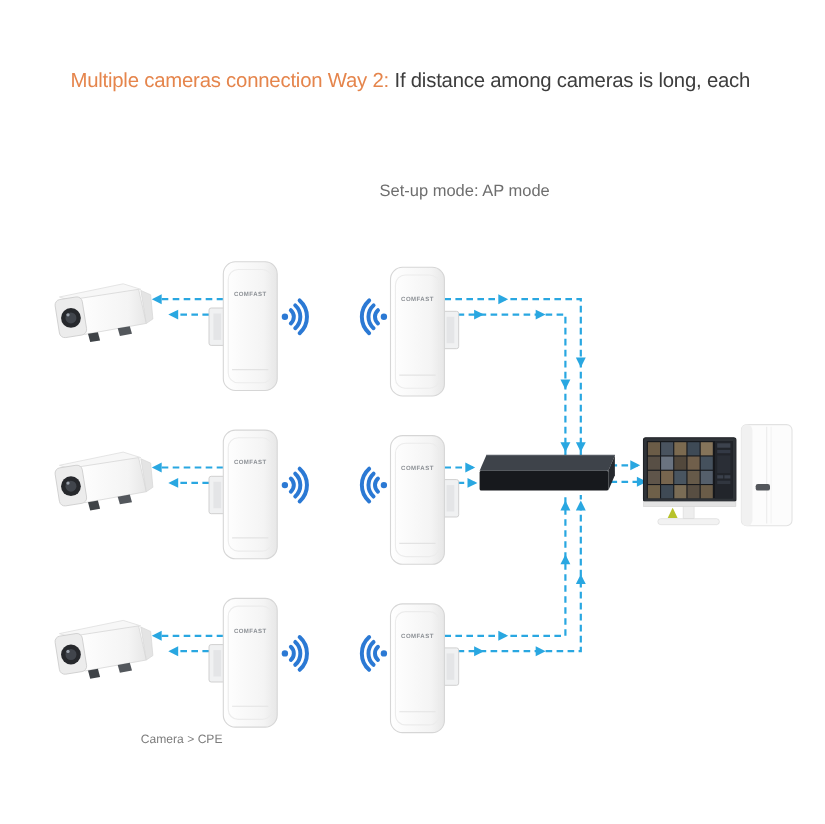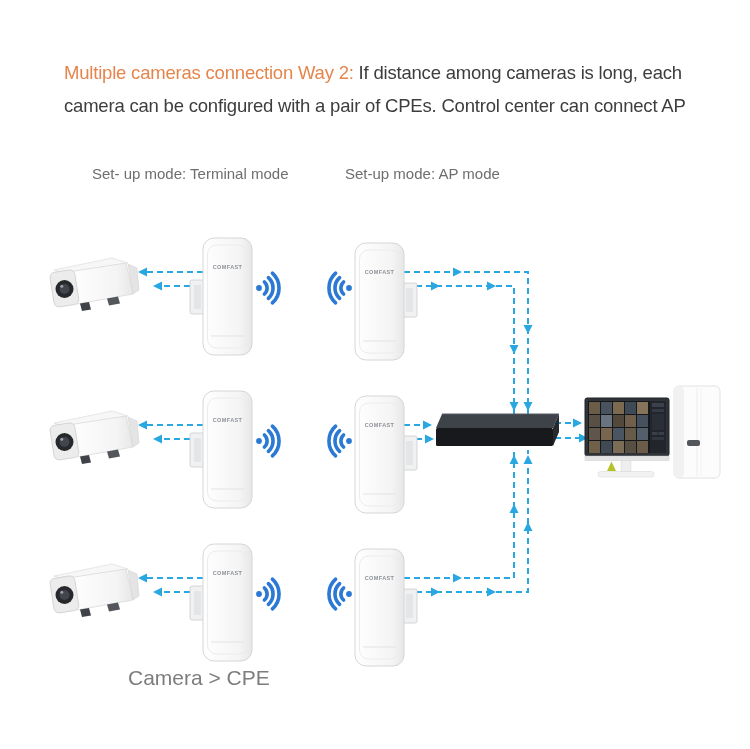--- a/index.html
+++ b/index.html
@@ -6,40 +6,39 @@
   .page{position:relative;width:750px;height:709px;background:#ffffff;overflow:hidden;
         font-family:"Liberation Sans",sans-serif;}
   .header{position:absolute;left:64px;top:56px;width:680px;
           font-size:18.5px;line-height:33px;letter-spacing:-0.2px;
           color:var(--body-text,#3d3d3d);white-space:nowrap;}
   .hl{color:var(--highlight-orange,#e5854c);}
   .setup-label{position:absolute;top:165px;font-size:15px;white-space:nowrap;
                color:var(--label-gray,#6e6e6e);}
   .setup-label.terminal{left:92px;}
   .setup-label.ap{left:345px;}
-  .flow-label{position:absolute;top:666px;font-size:21px;white-space:nowrap;
+  .flow-label{position:absolute;top:666px;font-size:11px;white-space:nowrap;
               color:var(--flow-label-gray,#7d7d7d);}
   .flow-label.left{left:128px;}
   .flow-label.right{left:336px;}
   .diagram{position:absolute;left:0;top:0;}
   .conn{stroke:var(--connection-blue,#29a7e1);stroke-width:2;fill:none;stroke-dasharray:6 4;}
   .ah{fill:var(--connection-blue,#29a7e1);}
   .wifi-arc{stroke:var(--wifi-blue,#2b79d4);stroke-width:3.6;fill:none;stroke-linecap:round;}
   .wifi-dot{fill:var(--wifi-blue,#2b79d4);}
   .brand{font-family:"Liberation Sans",sans-serif;font-size:5.5px;font-weight:bold;
          fill:#8d9196;letter-spacing:.4px;text-anchor:middle;}
 </style>
 </head>
 <body>
 
 <div class="page">
 
-  <div class="header"><span class="hl">Multiple cameras connection Way 2:</span><span> If distance among cameras is long, each</span><br><span>camera can be configured with a pair of CPEs. Control center can connect AP</span><br></div>
-
-  <div class="setup-label terminal">Set- up mode: Terminal mode</div>
+  <div class="header"><span class="hl">Multiple cameras connection Way 2:</span><span> If distance among cameras is long, each</span><br><br></div>
+
   <div class="setup-label ap">Set-up mode: AP mode</div>
 
   <svg class="diagram" width="750" height="749" viewBox="0 0 750 749">
     <defs>
       <linearGradient id="gdev" x1="0" y1="0" x2="1" y2="0">
         <stop offset="0" stop-color="#ffffff"></stop>
         <stop offset="0.75" stop-color="#f4f4f4"></stop>
         <stop offset="1" stop-color="#e7e7e7"></stop>
       </linearGradient>
       <path id="ah" d="M-7,-4.5 L2,0 L-7,4.5 Z"></path>

